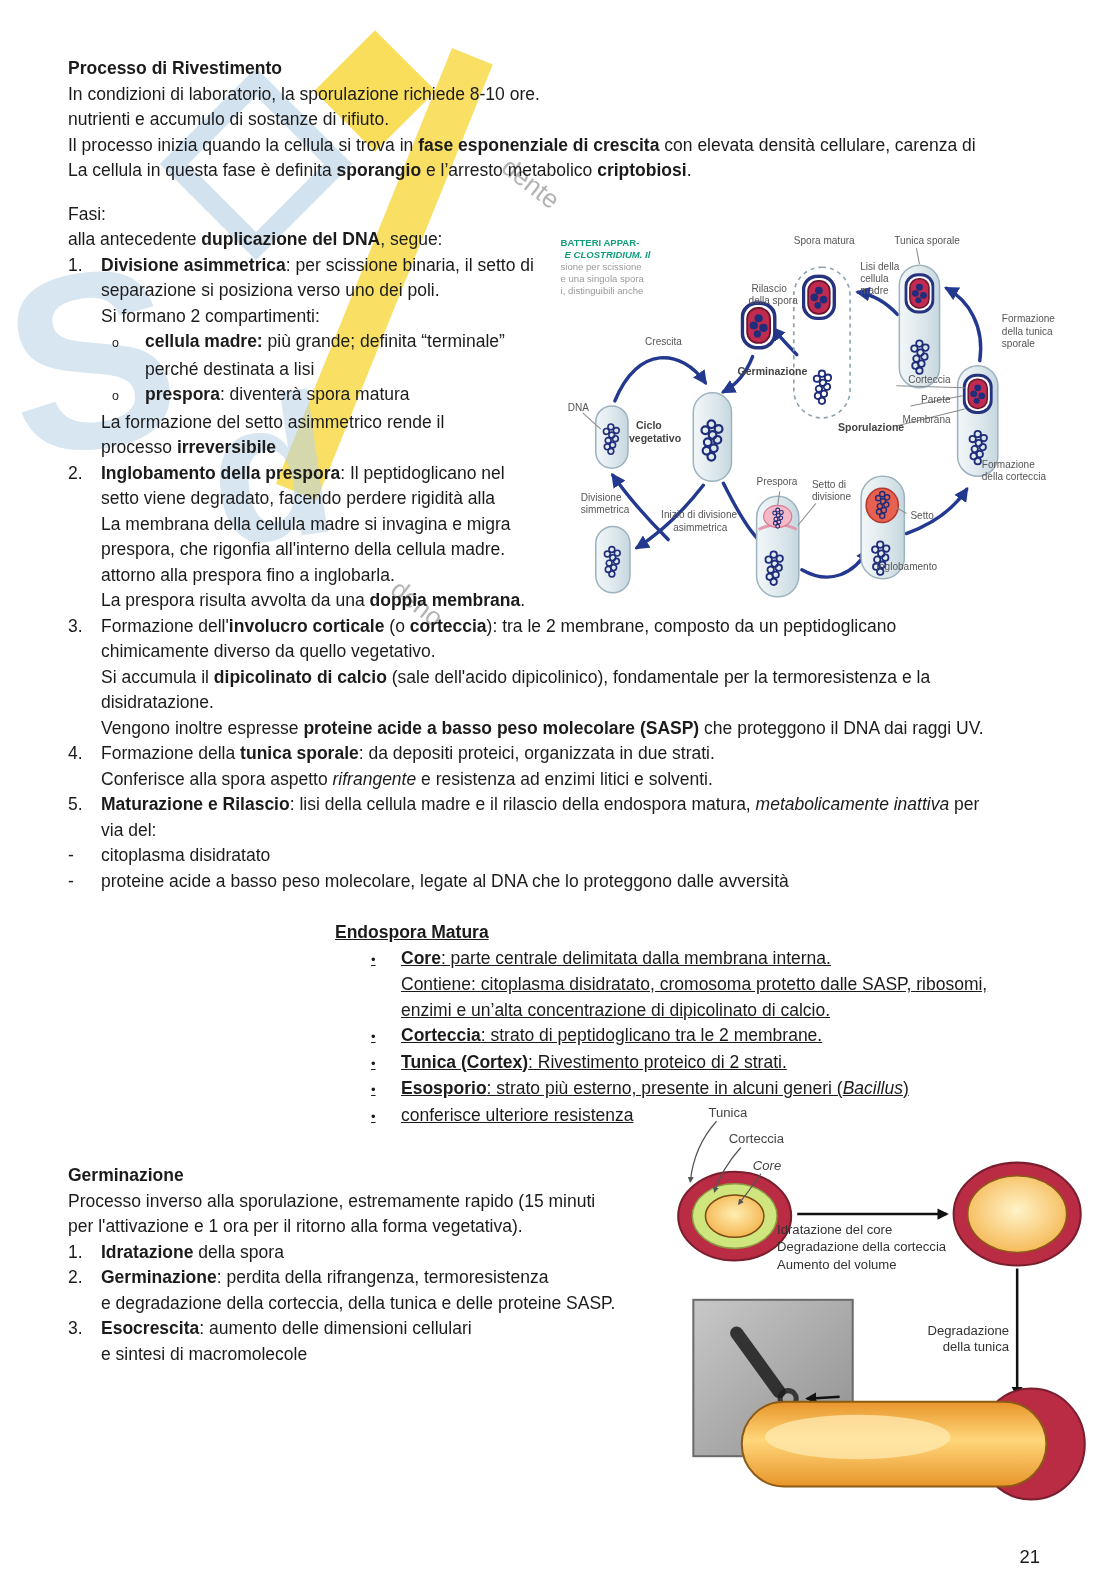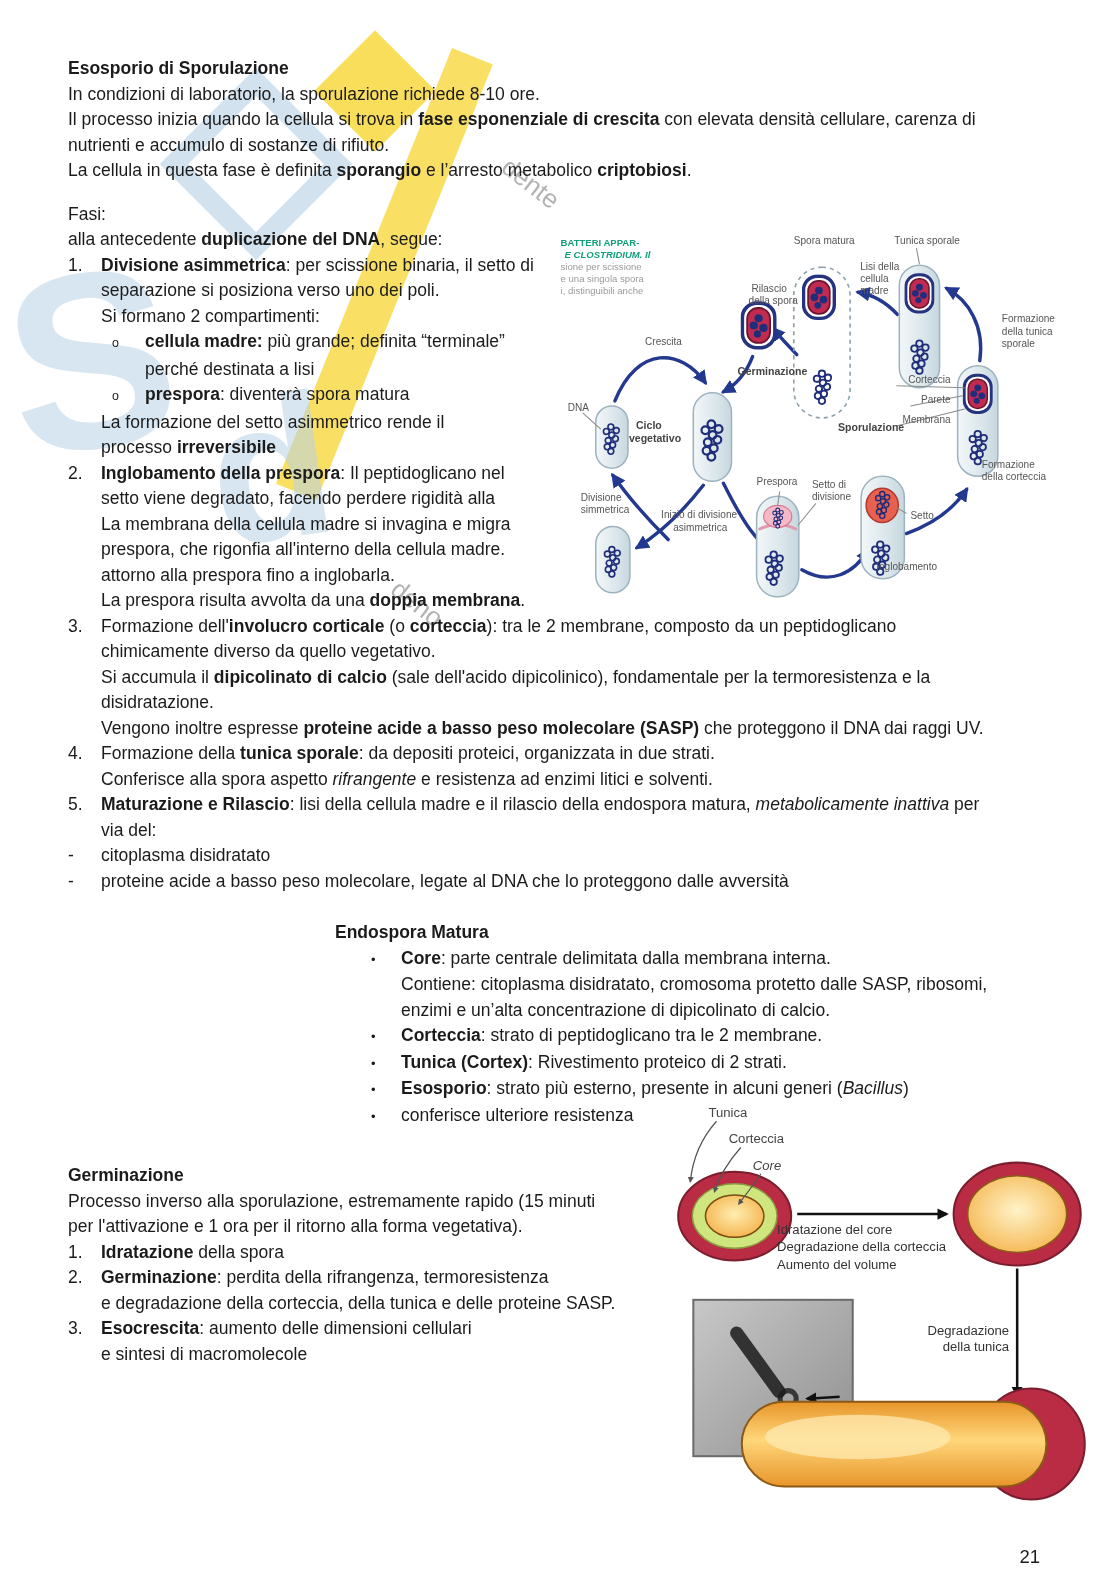--- a/index.html
+++ b/index.html
@@ -8,21 +8,21 @@
   .content{position:relative;z-index:2;padding:56px 0 0 68px;}
   .line{display:flex;align-items:baseline;font-size:17.5px;line-height:25.5px;white-space:nowrap;}
   .line .mk{flex:0 0 33px;}
   .line.ind2{padding-left:44px;}
   .line.ind2 .mk{flex-basis:33px;font-size:12.5px;}
   .b{font-weight:bold;}
   .i{font-style:italic;}
   .gap{height:24px;}
   .fasi-left{width:492px;}
   .items345{width:1010px;}
-  .endo{margin-left:267px;margin-top:26px;}
+  .endo{margin-left:267px;margin-top:26px;text-decoration:underline;}
   .endo .line .mk{flex-basis:30px;font-size:13px;}
   .endo .line.ind1{padding-left:36px;}
   .germ-left{width:590px;margin-top:34px;}
   .fig-cycle{position:absolute;left:552px;top:232px;width:564px;height:392px;z-index:2;}
   .fig-germ{position:absolute;left:656px;top:1092px;width:456px;height:456px;z-index:2;}
   .page-number{position:absolute;right:76px;top:1519px;font-size:18.5px;z-index:3;margin-top:27px;}
   
   .wm{position:absolute;z-index:1;pointer-events:none;}
   .wm-band{left:452px;top:48px;width:44px;height:470px;background:#f8d83f;opacity:.8;
            transform:rotate(22deg);transform-origin:top left;}
@@ -45,30 +45,30 @@
   <div class="wm wm-diamond"></div>
   <div class="wm wm-diamond2"></div>
   <div class="wm wm-glyph wm-g1">S</div>
   <div class="wm wm-glyph wm-g2">d</div>
   <div class="wm wm-word wm-w1">dente</div>
   <div class="wm wm-word wm-w2">deno</div>
 
   <div class="content">
     <div>
         <div class="line">
-          <span class="tx"><span class="b">Esosporio di Sporulazione</span></span>
+          <span class="tx"><span class="b">Processo di Rivestimento</span></span>
         </div>
         <div class="line">
           <span class="tx"><span>In condizioni di laboratorio, la sporulazione richiede 8-10 ore.</span></span>
         </div>
         <div class="line">
+          <span class="tx"><span>nutrienti e accumulo di sostanze di rifiuto.</span></span>
+        </div>
+        <div class="line">
           <span class="tx"><span>Il processo inizia quando la cellula si trova in </span><span class="b">fase esponenziale di crescita</span><span> con elevata densità cellulare, carenza di</span></span>
-        </div>
-        <div class="line">
-          <span class="tx"><span>nutrienti e accumulo di sostanze di rifiuto.</span></span>
         </div>
         <div class="line">
           <span class="tx"><span>La cellula in questa fase è definita </span><span class="b">sporangio</span><span> e l’arresto metabolico </span><span class="b">criptobiosi</span><span>.</span></span>
         </div>
       </div>
     <div class="gap" style="height:18px"></div>
     <div class="fasi-left">
         <div class="line">
           <span class="tx"><span>Fasi:</span></span>
         </div>

